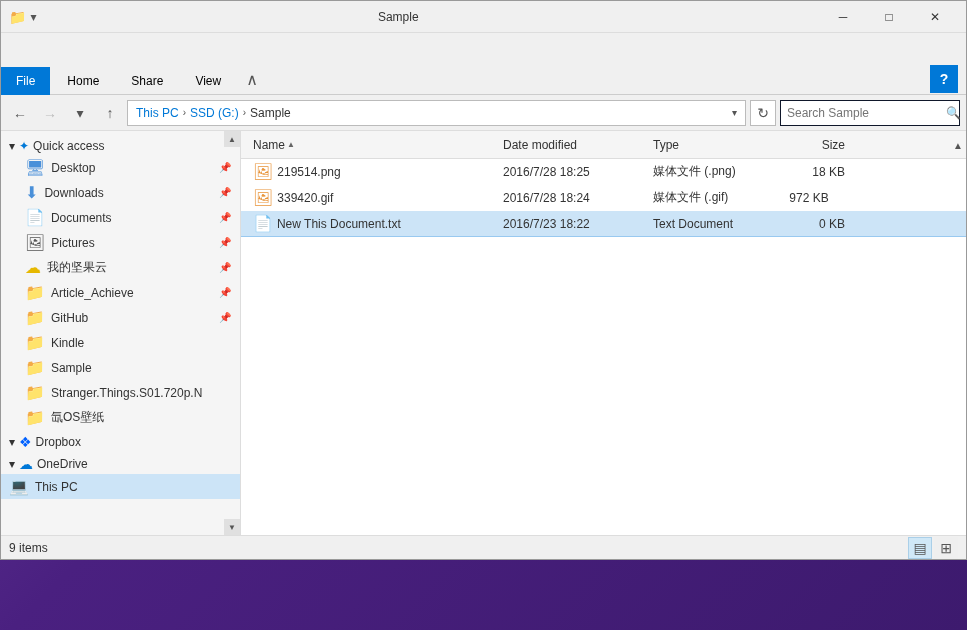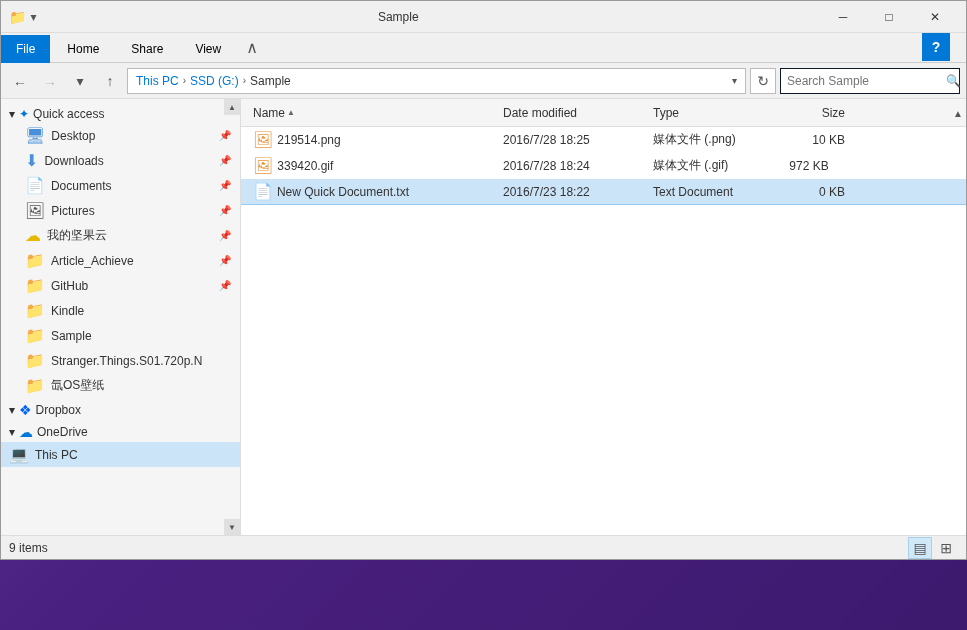--- a/index.html
+++ b/index.html
@@ -61,22 +61,23 @@
       border: none;
       color: #333;
     }
 
     
     .ribbon-tabs {
       height: 30px;
       background: #f0f0f0;
       display: flex;
       align-items: flex-end;
-      padding: 0 16px 0 0;
+      padding: 0 8px 0 0;
       border-bottom: 1px solid #ccc;
+      margin-top: 32px;
     }
     .ribbon-tab {
       padding: 6px 14px;
       font-size: 12px;
       cursor: pointer;
       border: 1px solid transparent;
       margin-right: 2px;
       background: transparent;
       position: relative;
       top: 1px;
@@ -504,37 +505,37 @@
         <div class="file-list-header-scroll">▲</div>
       </div>
 
       <div class="file-row">
         <div class="file-name-cell file-cell">
           <span class="file-icon" style="color:#e8943a;">🖼</span>
           <span>219514.png</span>
         </div>
         <div class="file-cell col-date">2016/7/28 18:25</div>
         <div class="file-cell col-type">媒体文件 (.png)</div>
-        <div class="file-cell col-size" style="text-align:right; width:80px;">10 KB</div>
+        <div class="file-cell col-size" style="text-align:right; width:80px;">18 KB</div>
       </div>
 
       <div class="file-row">
         <div class="file-name-cell file-cell">
           <span class="file-icon" style="color:#e8943a;">🖼</span>
           <span>339420.gif</span>
         </div>
         <div class="file-cell col-date">2016/7/28 18:24</div>
         <div class="file-cell col-type">媒体文件 (.gif)</div>
         <div class="file-cell col-size" style="text-align:center; width:80px;">972 KB</div>
       </div>
 
       <div class="file-row selected">
         <div class="file-name-cell file-cell">
           <span class="file-icon" style="color:#777;">📄</span>
-          <span>New Quick Document.txt</span>
+          <span>New This Document.txt</span>
         </div>
         <div class="file-cell col-date">2016/7/23 18:22</div>
         <div class="file-cell col-type">Text Document</div>
         <div class="file-cell col-size" style="text-align:right; width:80px;">0 KB</div>
       </div>
     </div>
   </div>
 
   <div class="status-bar">
     <span>9 items</span>

